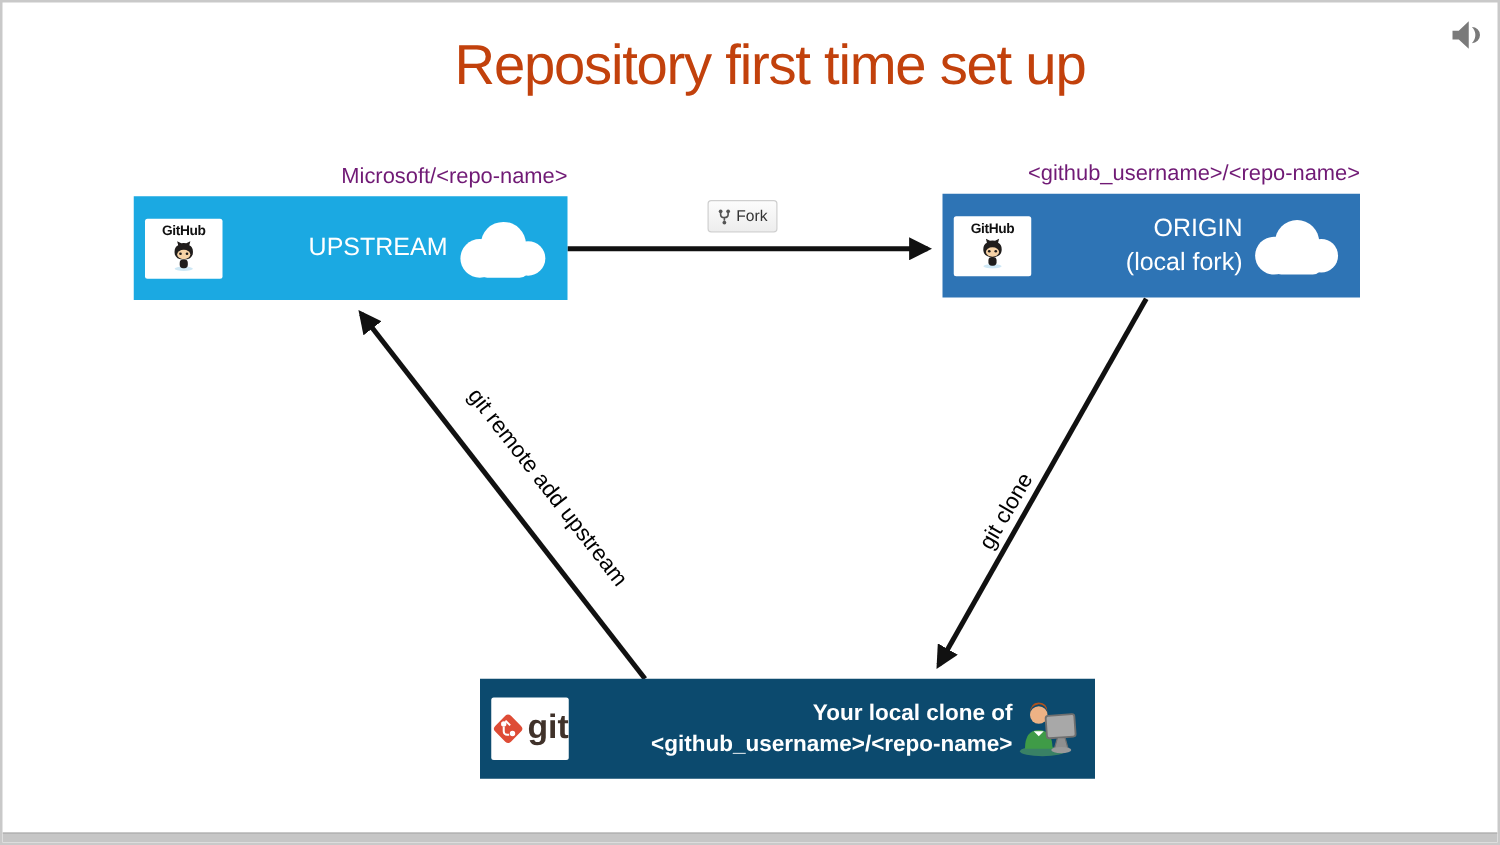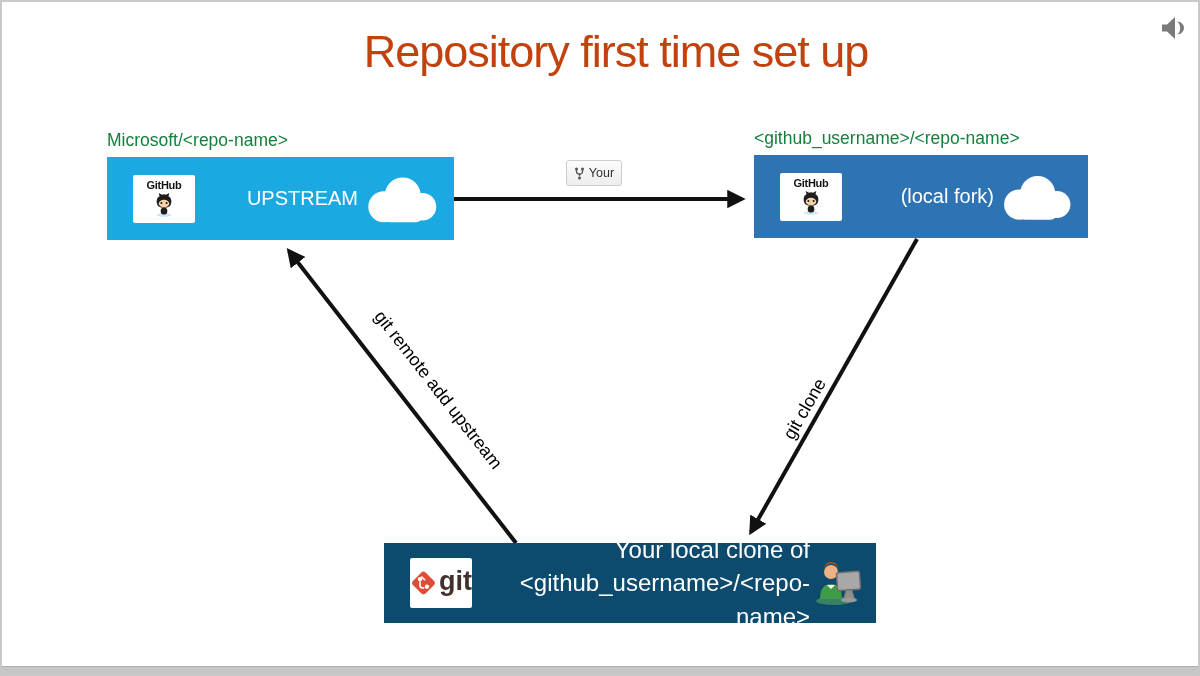--- a/index.html
+++ b/index.html
@@ -13,33 +13,33 @@
   .title{
     position:absolute;top:24px;left:16px;width:100%;text-align:center;
     font-size:45px;font-weight:300;letter-spacing:-1px;color:#c2410c;white-space:nowrap;
   }
   .arrow-layer{position:absolute;left:0;top:0;width:1200px;height:676px;z-index:1;}
   .node{position:absolute;display:flex;align-items:center;z-index:2;color:#fff;}
   .node-upstream{left:105px;top:155px;width:347px;height:83px;background:#1BA9E2;}
   .node-origin{left:752px;top:153px;width:334px;height:83px;background:#2E74B5;}
   .node-local{left:382px;top:541px;width:492px;height:80px;background:#0c4a6e;}
   .node-text{flex:1;text-align:right;line-height:1.32;font-size:20px;}
-  .node-local .node-text{font-size:24px;line-height:1.4;}
+  .node-local .node-text{font-size:18px;line-height:1.4;font-weight:bold;}
   .logo-card{
-    background:#fff;border-radius:2px;margin-left:26px;display:flex;flex-direction:column;
+    background:#fff;border-radius:2px;margin-left:9px;display:flex;flex-direction:column;
     align-items:center;justify-content:center;color:#111;
   }
   .gh-card{width:62px;height:48px;}
   .gh-card .gh-word{font-size:11px;font-weight:bold;letter-spacing:-0.3px;line-height:1;}
   .git-card{width:62px;height:50px;flex-direction:row;gap:2px;}
   .git-word{font-size:27px;font-weight:bold;color:#40322a;line-height:1;margin-top:-4px;}
   .cloud{margin-right:10px;}
   .person{margin-right:12px;}
   .float-label{
-    position:absolute;font-size:17.5px;color:#15803d;text-align:left;white-space:nowrap;z-index:2;
+    position:absolute;font-size:17.5px;color:#701a75;text-align:right;white-space:nowrap;z-index:2;
   }
   .label-upstream{left:105px;top:128px;width:347px;}
   .label-origin{left:752px;top:126px;width:334px;}
   .edge-label{
     position:absolute;font-size:18px;color:#000;white-space:nowrap;z-index:2;
   }
   .edge-remote{left:436px;top:388px;transform:translate(-50%,-50%) rotate(52deg);}
   .edge-clone{left:803px;top:407px;transform:translate(-50%,-50%) rotate(-60deg);}
   .fork-btn{
     position:absolute;left:564px;top:158px;width:56px;height:26px;z-index:3;
@@ -103,20 +103,21 @@
       <svg width="26" height="26" viewBox="0 0 32 32">
         <ellipse cx="16" cy="29.5" rx="9" ry="2.2" fill="#cfe8f5"></ellipse>
         <path d="M7,14 q-0.5,-5.5 3.5,-7.5 l-1,-4 4,2 q2.5,-0.8 5,0 l4,-2 -1,4 q4,2 3.5,7.5 q-0.5,6.5 -9,6.5 q-8.5,0 -9,-6.5 z" fill="#201d1c"></path>
         <ellipse cx="16" cy="15.5" rx="6.5" ry="4.6" fill="#f6d2a6"></ellipse>
         <circle cx="12.8" cy="14.8" r="1.3" fill="#201d1c"></circle>
         <circle cx="19.2" cy="14.8" r="1.3" fill="#201d1c"></circle>
         <rect x="12" y="20.5" width="8" height="8.5" rx="3.4" fill="#201d1c"></rect>
       </svg>
     </div>
     <div class="node-text">
+      <div>ORIGIN</div>
       <div>(local fork)</div>
     </div>
     <svg class="cloud" width="84" height="54" viewBox="0 0 100 62">
       <circle cx="30" cy="40" r="18" fill="#fff"></circle>
       <circle cx="52" cy="27" r="21" fill="#fff"></circle>
       <circle cx="75" cy="40" r="16" fill="#fff"></circle>
       <rect x="28" y="40" width="48" height="18" rx="9" fill="#fff"></rect>
     </svg>
   </div>
 
@@ -150,20 +151,20 @@
   </div>
 
   <div class="fork-btn">
     <svg width="11" height="13" viewBox="0 0 11 13">
       <circle cx="2.5" cy="2" r="1.5" fill="#555"></circle>
       <circle cx="8.5" cy="2" r="1.5" fill="#555"></circle>
       <circle cx="5.5" cy="11" r="1.5" fill="#555"></circle>
       <path d="M2.5,3 v1.5 q0,2.5 3,2.5 q3,0 3,-2.5 v-1.5" stroke="#555" stroke-width="1.3" fill="none"></path>
       <line x1="5.5" y1="7" x2="5.5" y2="9.5" stroke="#555" stroke-width="1.3"></line>
     </svg>
-    <span>Your</span>
+    <span>Fork</span>
   </div>
 
   <div class="edge-label edge-remote">git remote add upstream</div>
   <div class="edge-label edge-clone">git clone</div>
 
   <div class="bottom-band"></div>
 </div>
 
 </body></html>

